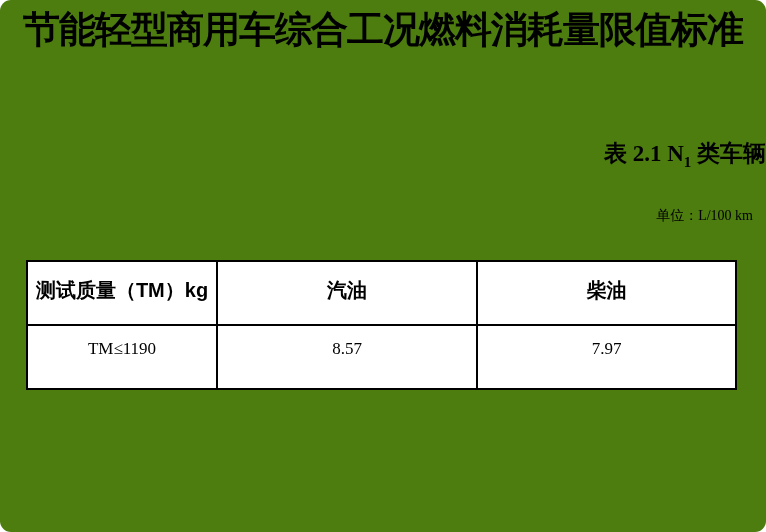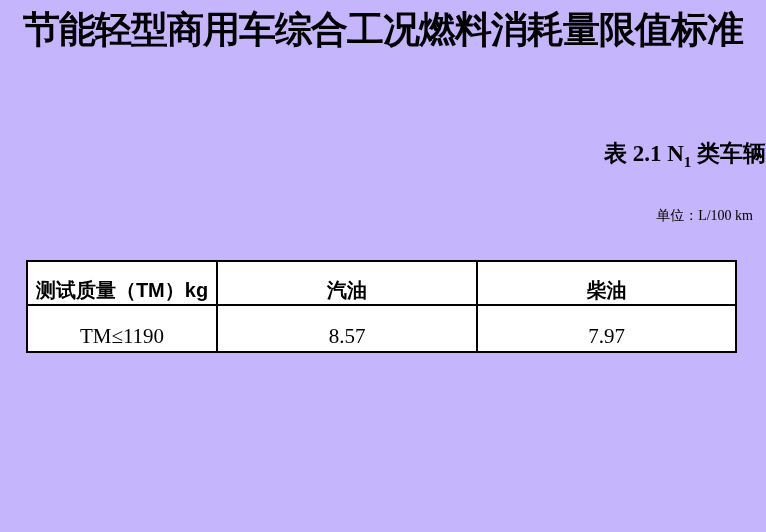--- a/index.html
+++ b/index.html
@@ -4,24 +4,25 @@
 <style>
   html, body {
     margin: 0;
     padding: 0;
     background: #ffffff;
   }
   .page {
     position: relative;
     width: 766px;
     height: 532px;
-    background: #c4b5fd;
+    background: #4d7c0f;
     color: #000000;
     font-family: "Liberation Serif", "DejaVu Serif", serif;
     overflow: hidden;
+    border-radius: 11px;
   }
   .doc-title {
     position: absolute;
     top: 6px;
     left: 0;
     right: 0;
     margin: 0;
     text-align: center;
     font-size: 37px;
     line-height: 48px;
@@ -59,35 +60,35 @@
     table-layout: fixed;
     background: #ffffff;
   }
   .fuel-table col.c1 { width: 190px; }
   .fuel-table col.c2 { width: 260px; }
   .fuel-table col.c3 { width: 259px; }
   .fuel-table th, .fuel-table td {
     border: 2px solid #000000;
     text-align: center;
     vertical-align: top;
-    height: 44px;
+    height: 64px;
     box-sizing: border-box;
     overflow: hidden;
     white-space: nowrap;
   }
   .fuel-table th {
     font-family: "Liberation Sans", "DejaVu Sans", sans-serif;
     font-size: 20px;
     font-weight: bold;
     padding-top: 15px;
     line-height: 26px;
   }
   .fuel-table td {
-    font-size: 21px;
-    padding-top: 17px;
+    font-size: 17px;
+    padding-top: 9px;
     line-height: 27px;
   }
 </style>
 </head>
 <body>
 
 <div class="page">
 
   <h1 class="doc-title">节能轻型商用车综合工况燃料消耗量限值标准</h1>
 

